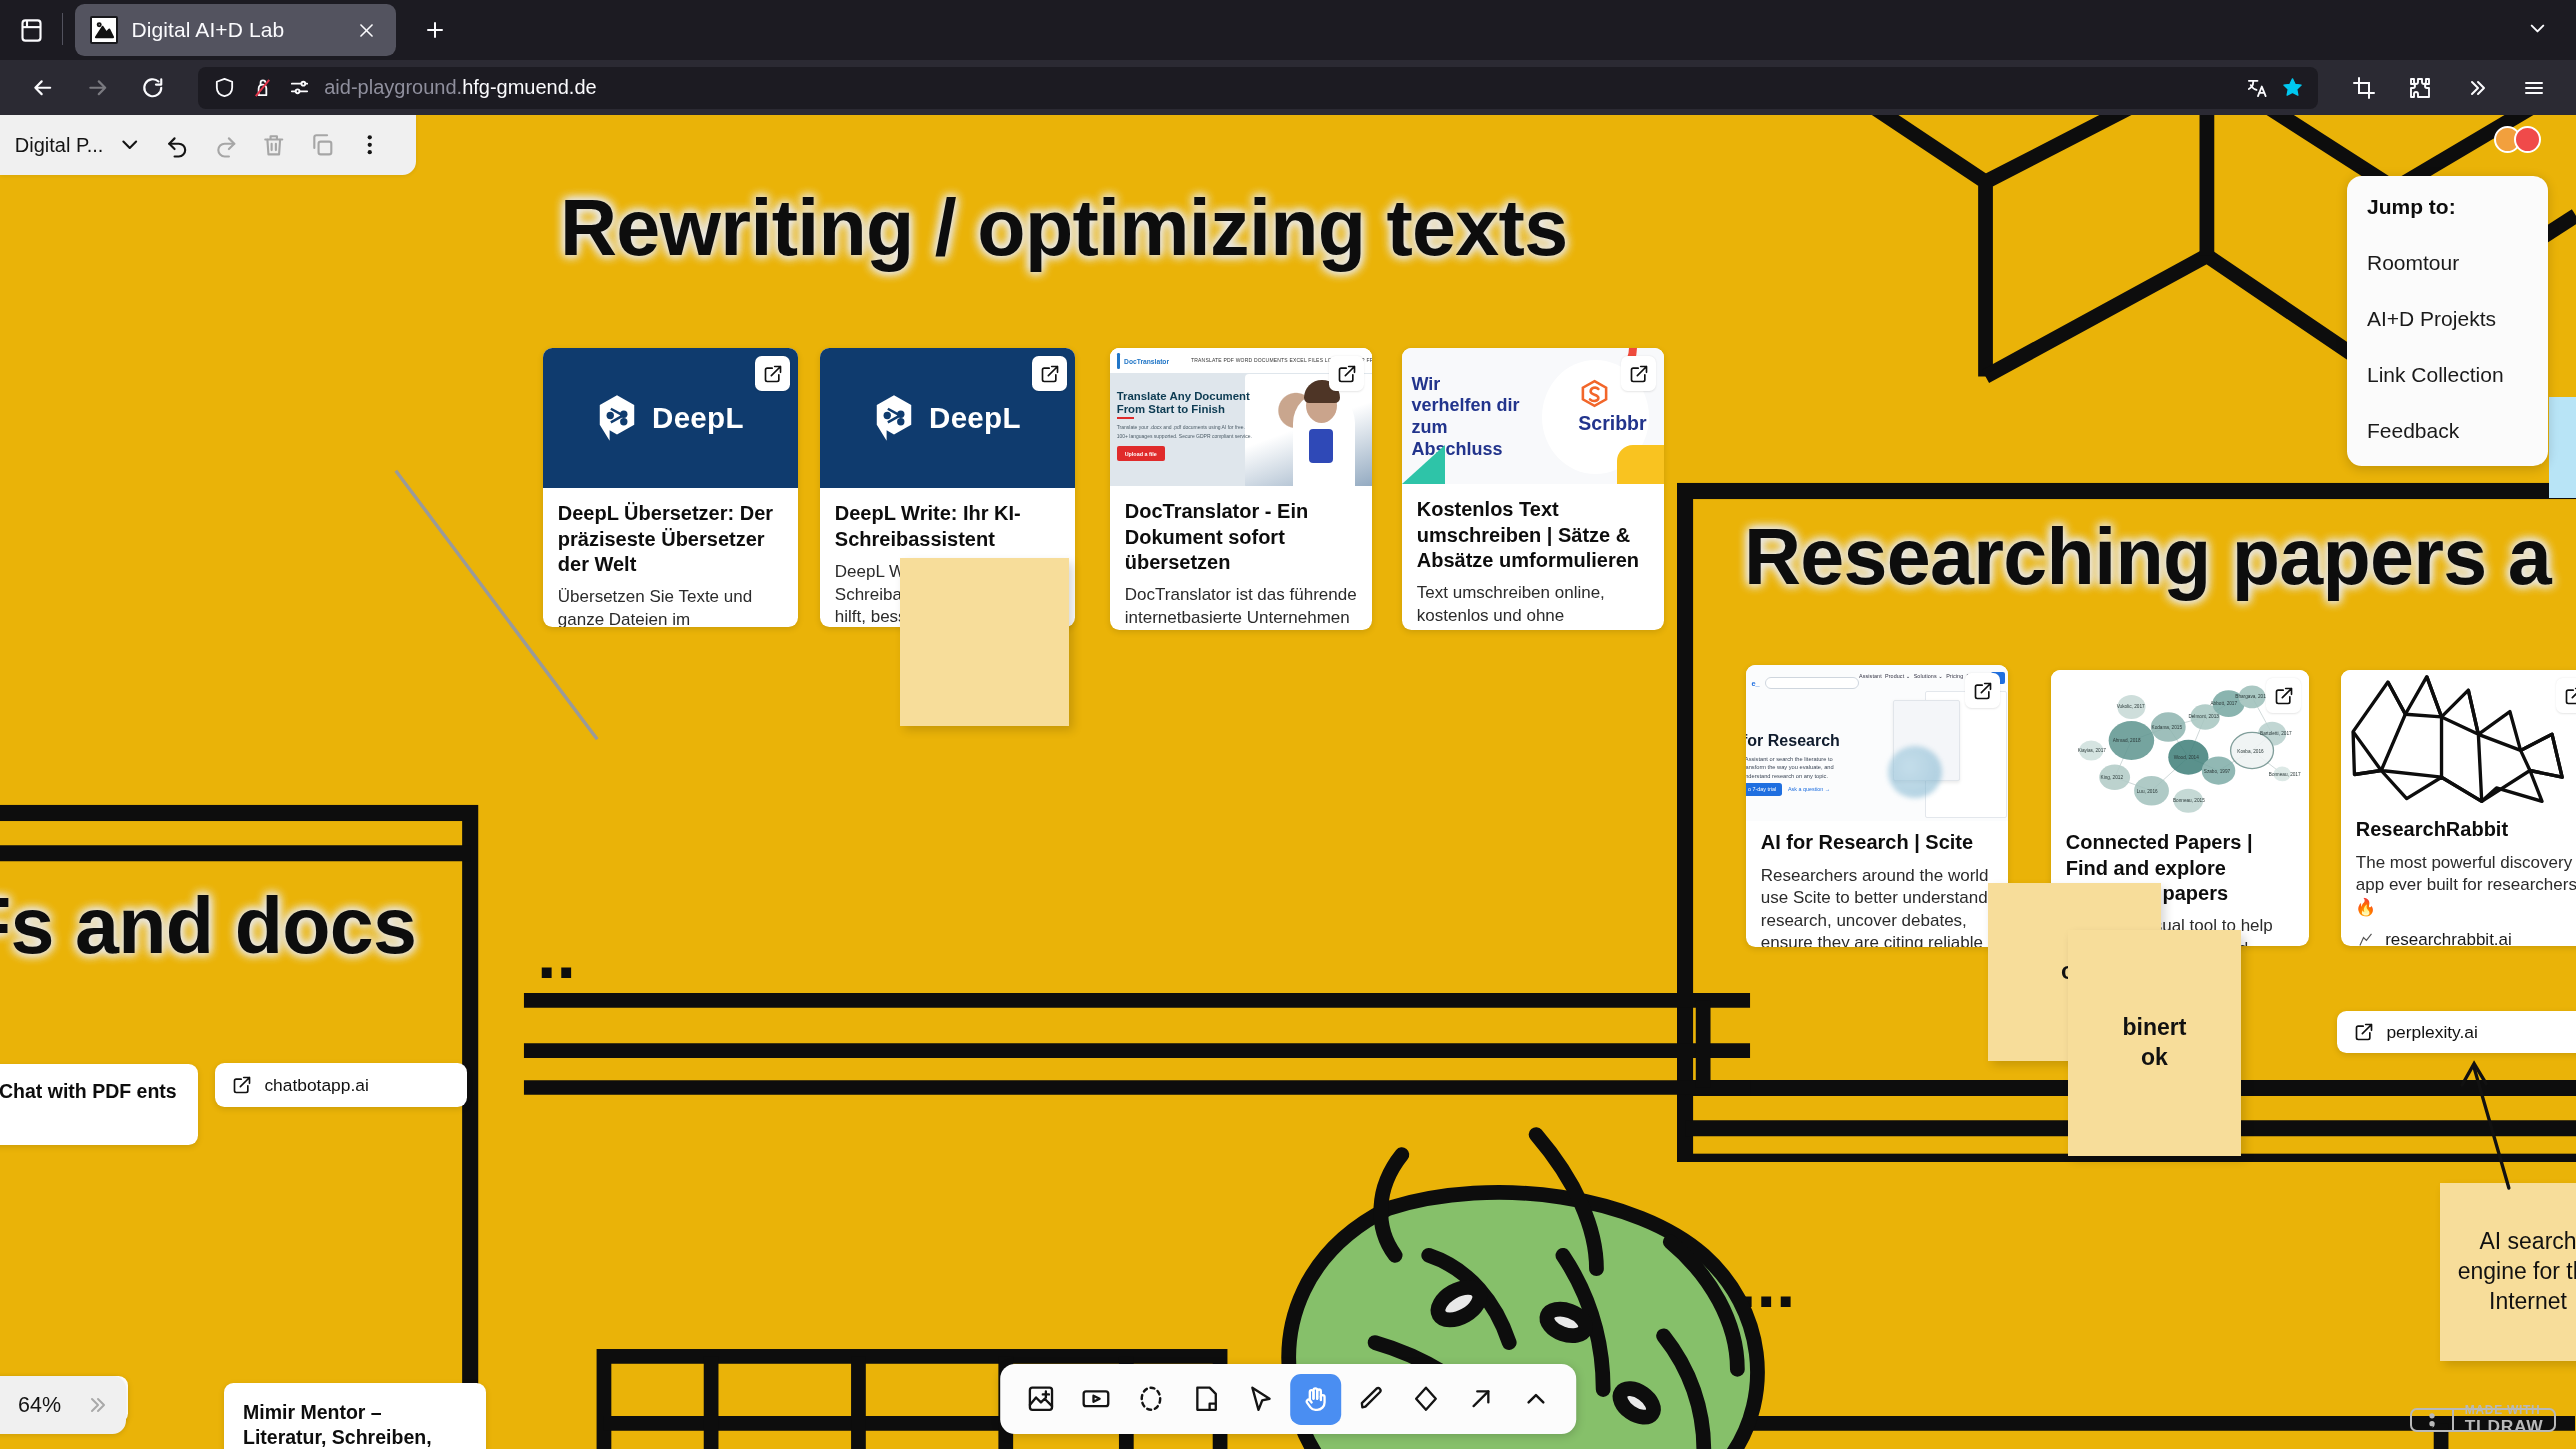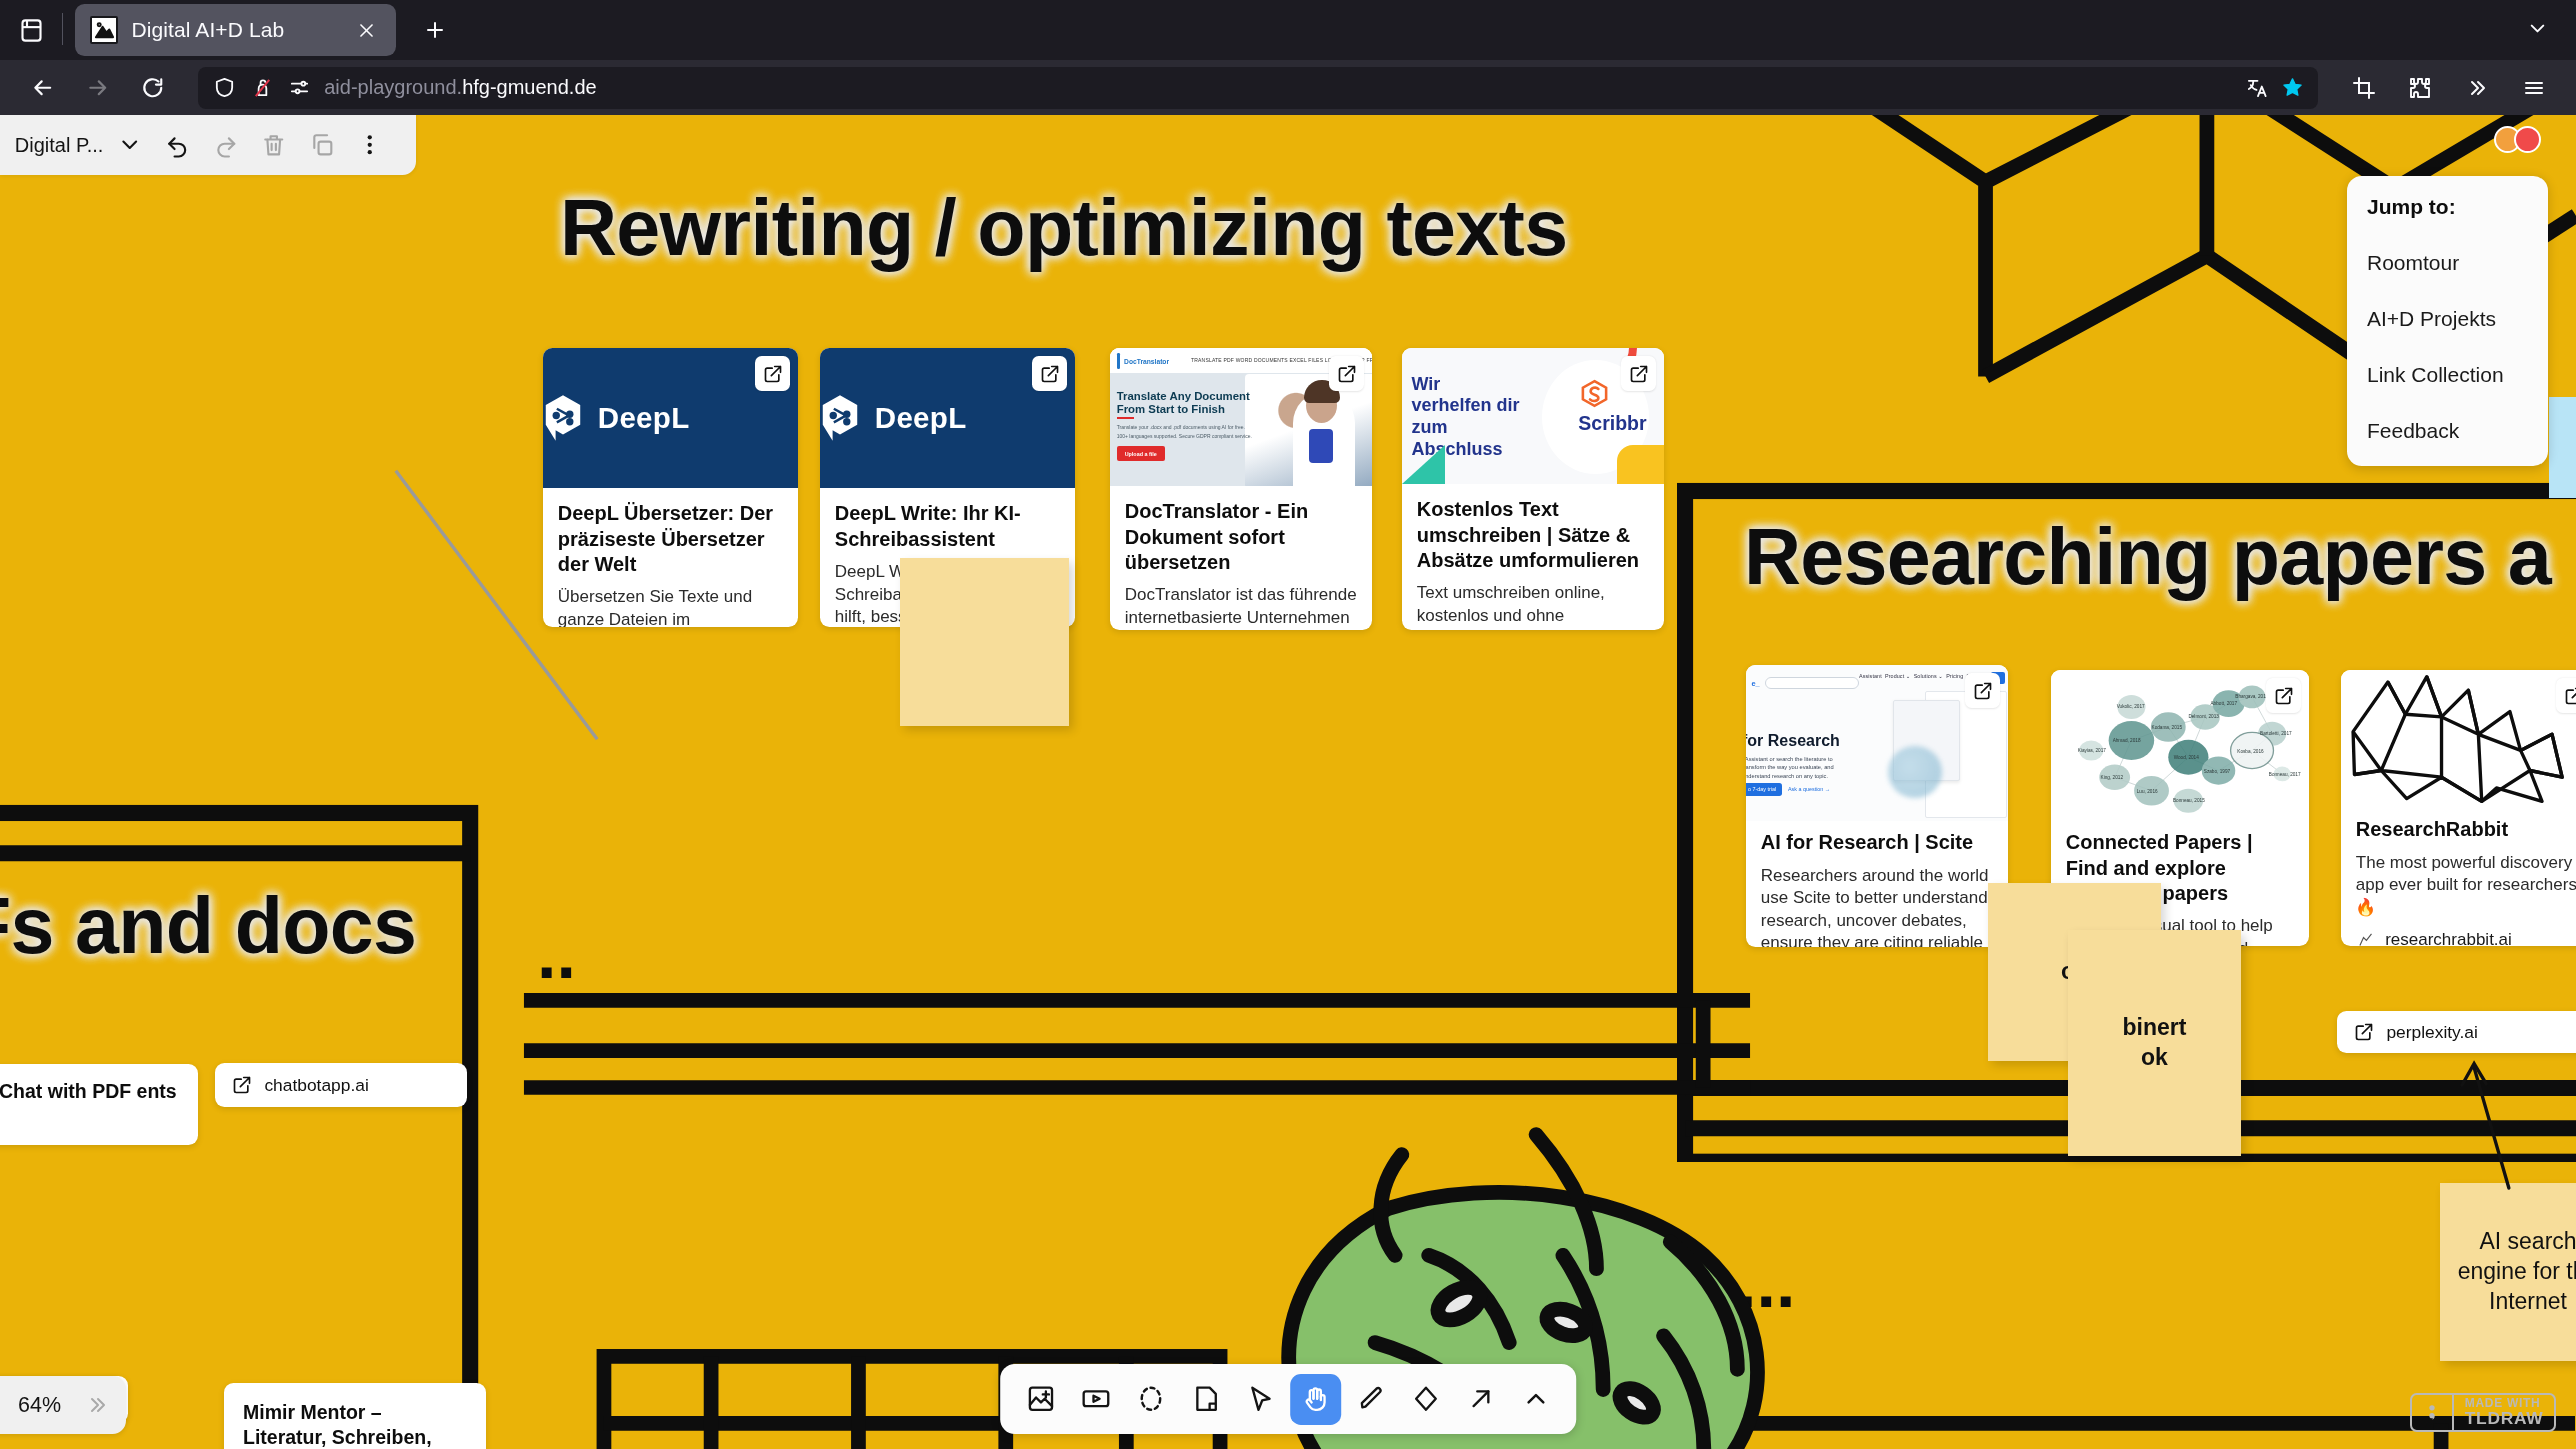--- a/index.html
+++ b/index.html
@@ -112,21 +112,21 @@
 
   
   .title-card {
     position:absolute; background:#fff; border-radius:9.4px; box-shadow:0 2px 6.7px rgba(0,0,0,.13);
     padding:17.4px 19px; cursor:pointer;
   }
   .title-card .tc-title { font-size:19.5px; font-weight:700; line-height:1.28; color:#0d0d0d;}
   .title-card .tc-foot { margin-top:14.8px; display:flex; align-items:center; gap:9.4px;}
 
   
-  .deepl-thumb { background:#0f3b6e; display:flex; align-items:center; gap:14.8px; }
+  .deepl-thumb { background:#0f3b6e; display:flex; align-items:center; justify-content:center; gap:14.8px; }
   .deepl-name { color:#fff; font-size:29.5px; font-weight:600; letter-spacing:0.3px;}
 
   
   .sticky {
     position:absolute; background:#f7dd9a;
     box-shadow: 4px 5.4px 9.4px rgba(0,0,0,.16);
     display:flex; align-items:center; justify-content:center; text-align:center;
     font-size:23px; color:#111; padding:12px; cursor:pointer; line-height:1.3;
   }
 
@@ -167,21 +167,21 @@
   #zoom-widget {
     left:-20px; bottom:14.8px; height:58px; border-radius:13.4px; background:#f0f0f0;
     display:flex; align-items:center; padding:0 17.4px 0 38px; gap:24px; z-index:700; position:absolute;
     box-shadow:0 1.3px 5.4px rgba(0,0,0,.10);
   }
   #zoom-value { font-size:21.5px; color:#141414; cursor:pointer;}
   #zoom-widget .zchev { cursor:pointer; display:flex; }
   #zoom-widget .zchev svg { width:24px; height:24px; }
 
   #tldraw-badge {
-    right:20px; bottom:17.4px; height:39px; z-index:700; position:absolute;
+    right:20px; bottom:17.4px; height:24px; z-index:700; position:absolute;
     border:2.7px solid #b9b9b9; border-radius:6.7px; display:flex; align-items:stretch; background:transparent; cursor:pointer;
   }
   #tldraw-badge .bmark { width:42px; display:flex; align-items:center; justify-content:center; border-right:2.7px solid #b9b9b9;}
   #tldraw-badge .btext { padding:0 10.7px; display:flex; flex-direction:column; justify-content:center; color:#b9b9b9;}
   #tldraw-badge .btext .l1 { font-size:12px; font-weight:700; letter-spacing:0.7px; line-height:1.05;}
   #tldraw-badge .btext .l2 { font-size:17.4px; font-weight:700; letter-spacing:0.7px; line-height:1.05;}
 
   
   #collab { position:absolute; right:35px; top:126px; display:flex; z-index:650;}
   .avatar { width:27px; height:27px; border-radius:50%; border:2.7px solid #fff; margin-left:-6.7px;}

